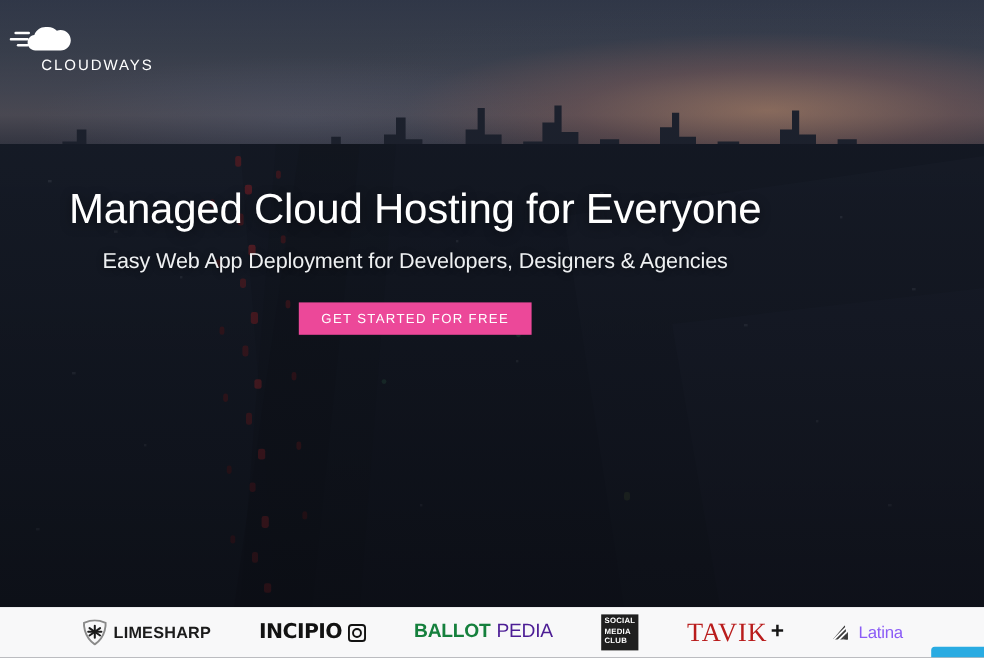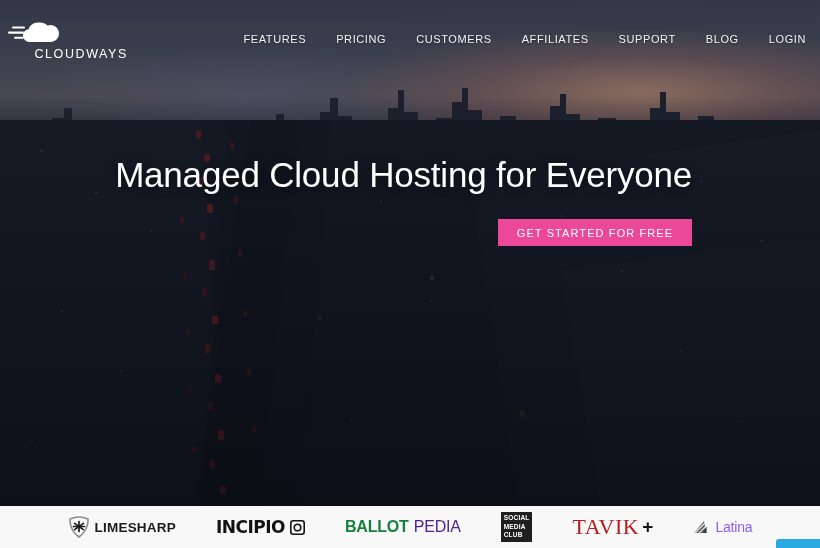--- a/index.html
+++ b/index.html
@@ -68,21 +68,21 @@
     text-decoration:none;
     white-space:nowrap;
     cursor:pointer;
     text-shadow:0 1px 2px rgba(0,0,0,0.4);
   }
 
   
   .hero-content {
     position:absolute; left:0; top:0; width:692px; height:506px;
     z-index:15;
-    display:flex; flex-direction:column; align-items:flex-end;
+    display:flex; flex-direction:column; align-items:center;
     padding-top:155px;
   }
   .hero-title {
     color:#ffffff;
     font-size:35px;
     font-weight:400;
     line-height:1.15;
     letter-spacing:-0.2px;
     text-align:center;
     text-shadow:0 2px 10px rgba(0,0,0,0.45);
@@ -230,33 +230,25 @@
     <div class="logo">
       <svg class="logo-mark" width="64" height="32" viewBox="0 0 64 32">
         <path fill="#ffffff" d="M30,8.5 C25.6,8.5 21.9,11.3 20.6,15.2 C17.4,15.6 15,18.3 15,21.6 C15,25.1 17.9,28 21.4,28 L42.5,28 C47.2,28 51,24.2 51,19.5 C51,14.8 47.2,11 42.5,11 C41.4,11 40.4,11.2 39.4,11.6 C37.6,9.7 34.9,8.5 32,8.5 Z"></path>
         <rect x="4" y="12.5" width="13" height="2.1" rx="1.05" fill="#ffffff"></rect>
         <rect x="0" y="17.6" width="16" height="2.1" rx="1.05" fill="#ffffff"></rect>
         <rect x="6" y="22.7" width="10" height="2.1" rx="1.05" fill="#ffffff"></rect>
       </svg>
       <span class="logo-text">CLOUDWAYS</span>
     </div>
 
-    <nav class="nav">
-      <a class="nav-item" href="#">FEATURES</a>
-      <a class="nav-item" href="#">PRICING</a>
-      <a class="nav-item" href="#">CUSTOMERS</a>
-      <a class="nav-item" href="#">AFFILIATES</a>
-      <a class="nav-item" href="#">SUPPORT</a>
-      <a class="nav-item" href="#">BLOG</a>
-      <a class="nav-item" href="#">LOGIN</a>
-    </nav>
   </div>
 
   <div class="hero-content">
     <h1 class="hero-title">Managed Cloud Hosting for Everyone</h1>
+    <p class="hero-subtitle">Easy Web App Deployment for Developers, Designers &amp; Agencies</p>
     <button class="cta-button">GET STARTED FOR FREE</button>
   </div>
 
   <div class="logo-strip">
 
     <div class="client">
       <svg width="22" height="22" viewBox="0 0 22 22">
         <path d="M11,1 C15,1 20,3 20,3 C20,3 21,14 11,21 C1,14 2,3 2,3 C2,3 7,1 11,1 Z" fill="none" stroke="#8a8a8a" stroke-width="1.6"></path>
         <g stroke="#1b1b1b" stroke-width="1.7" stroke-linecap="round">
           <line x1="11" y1="5.5" x2="11" y2="15.5"></line>

